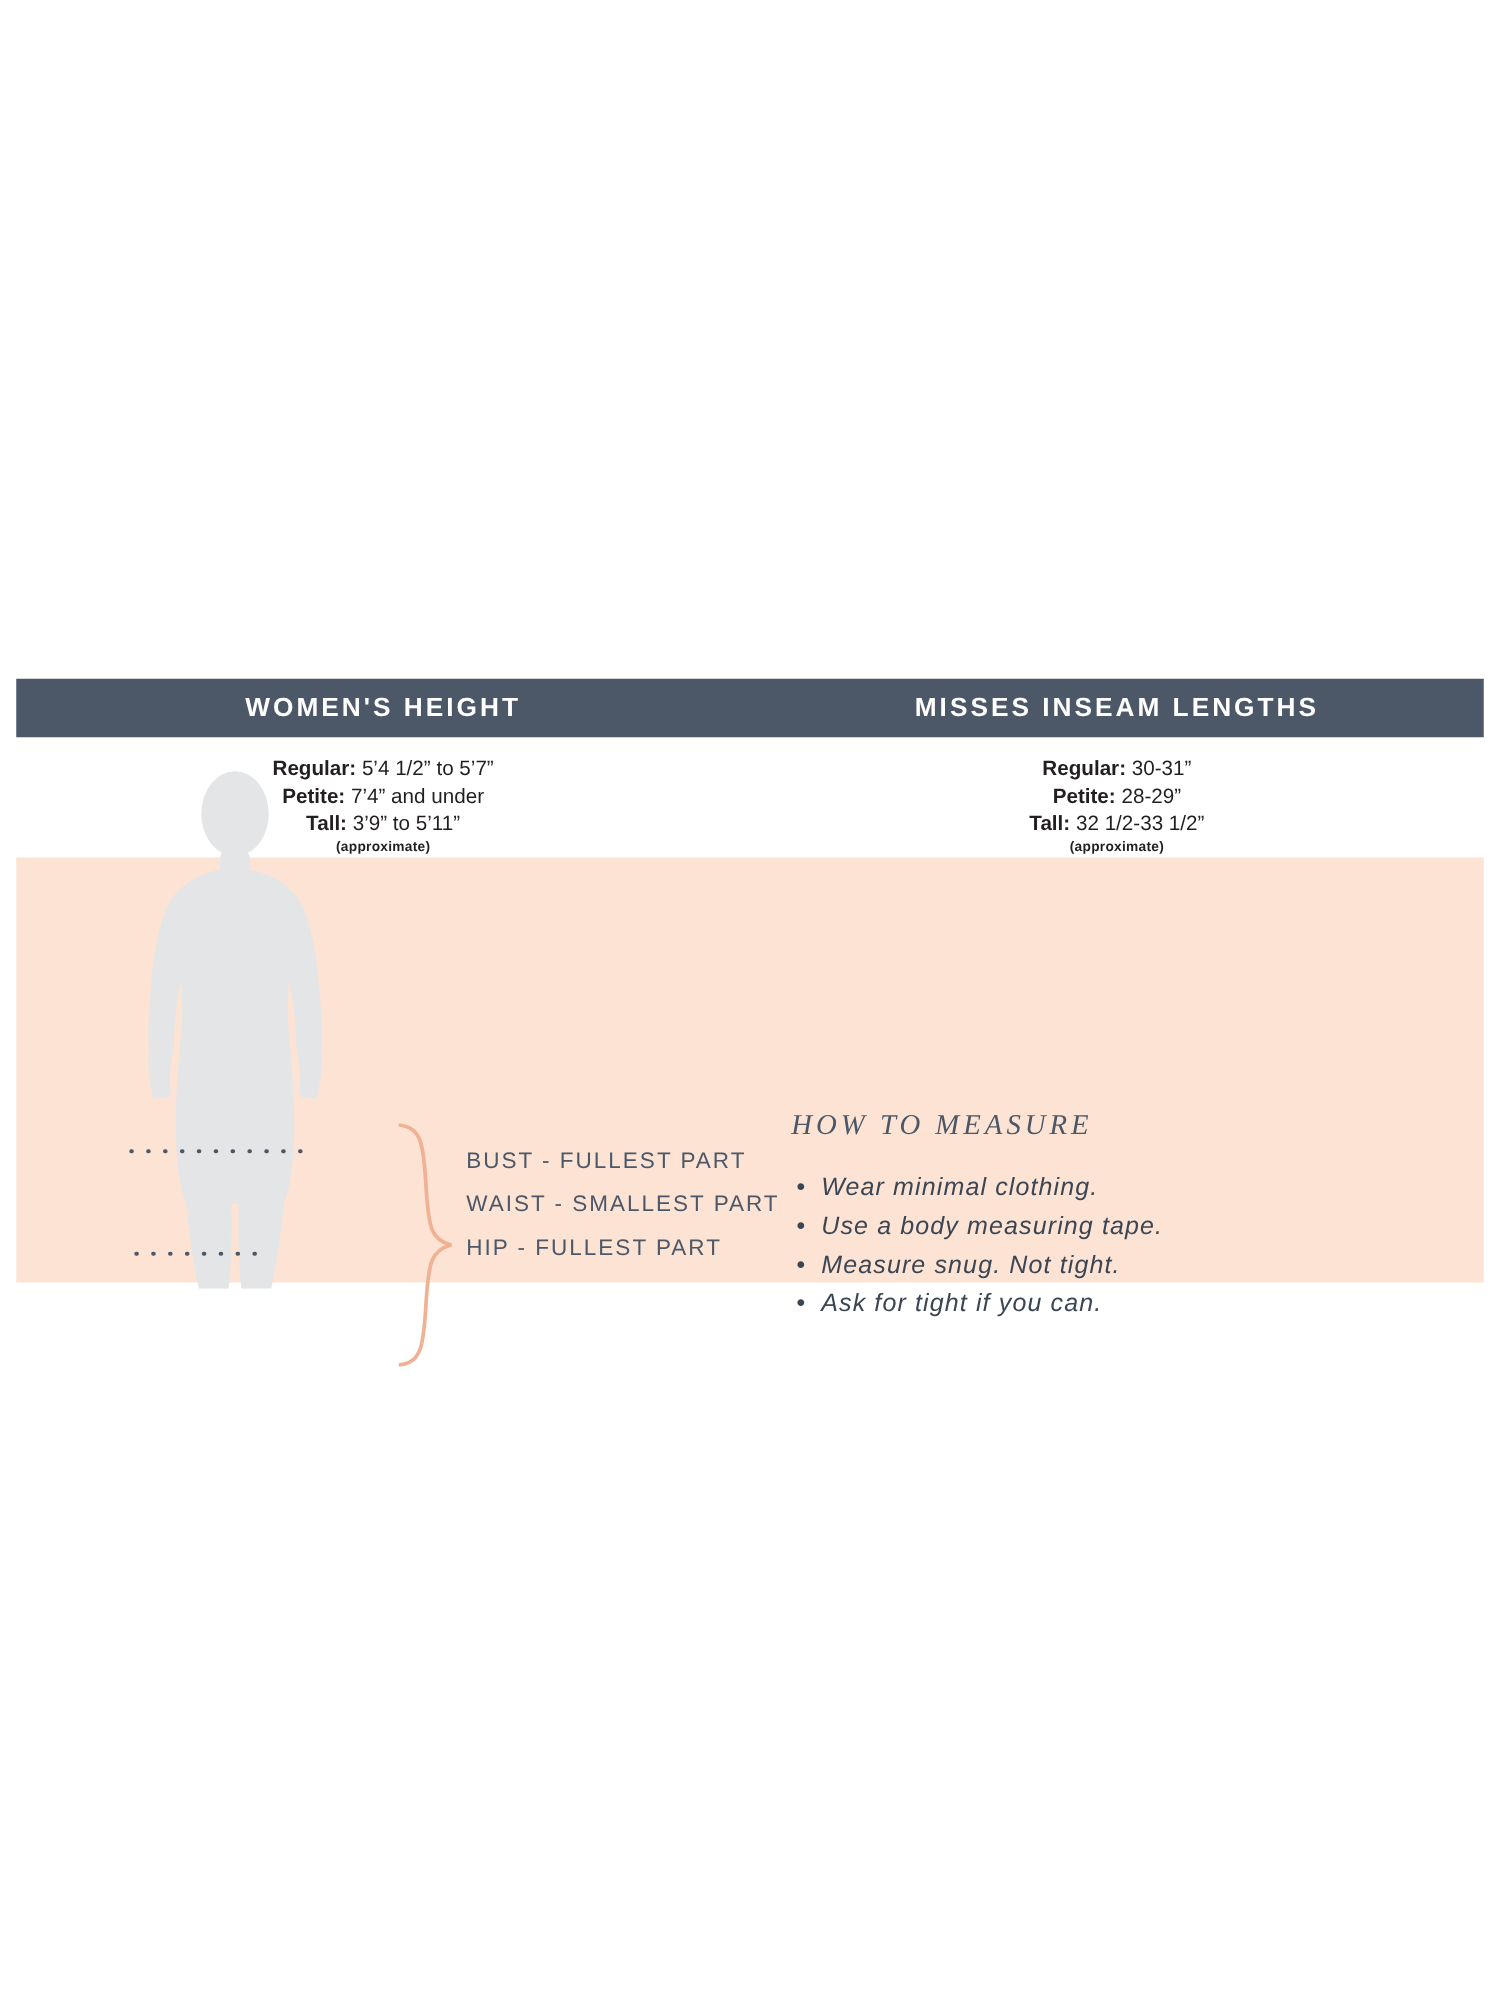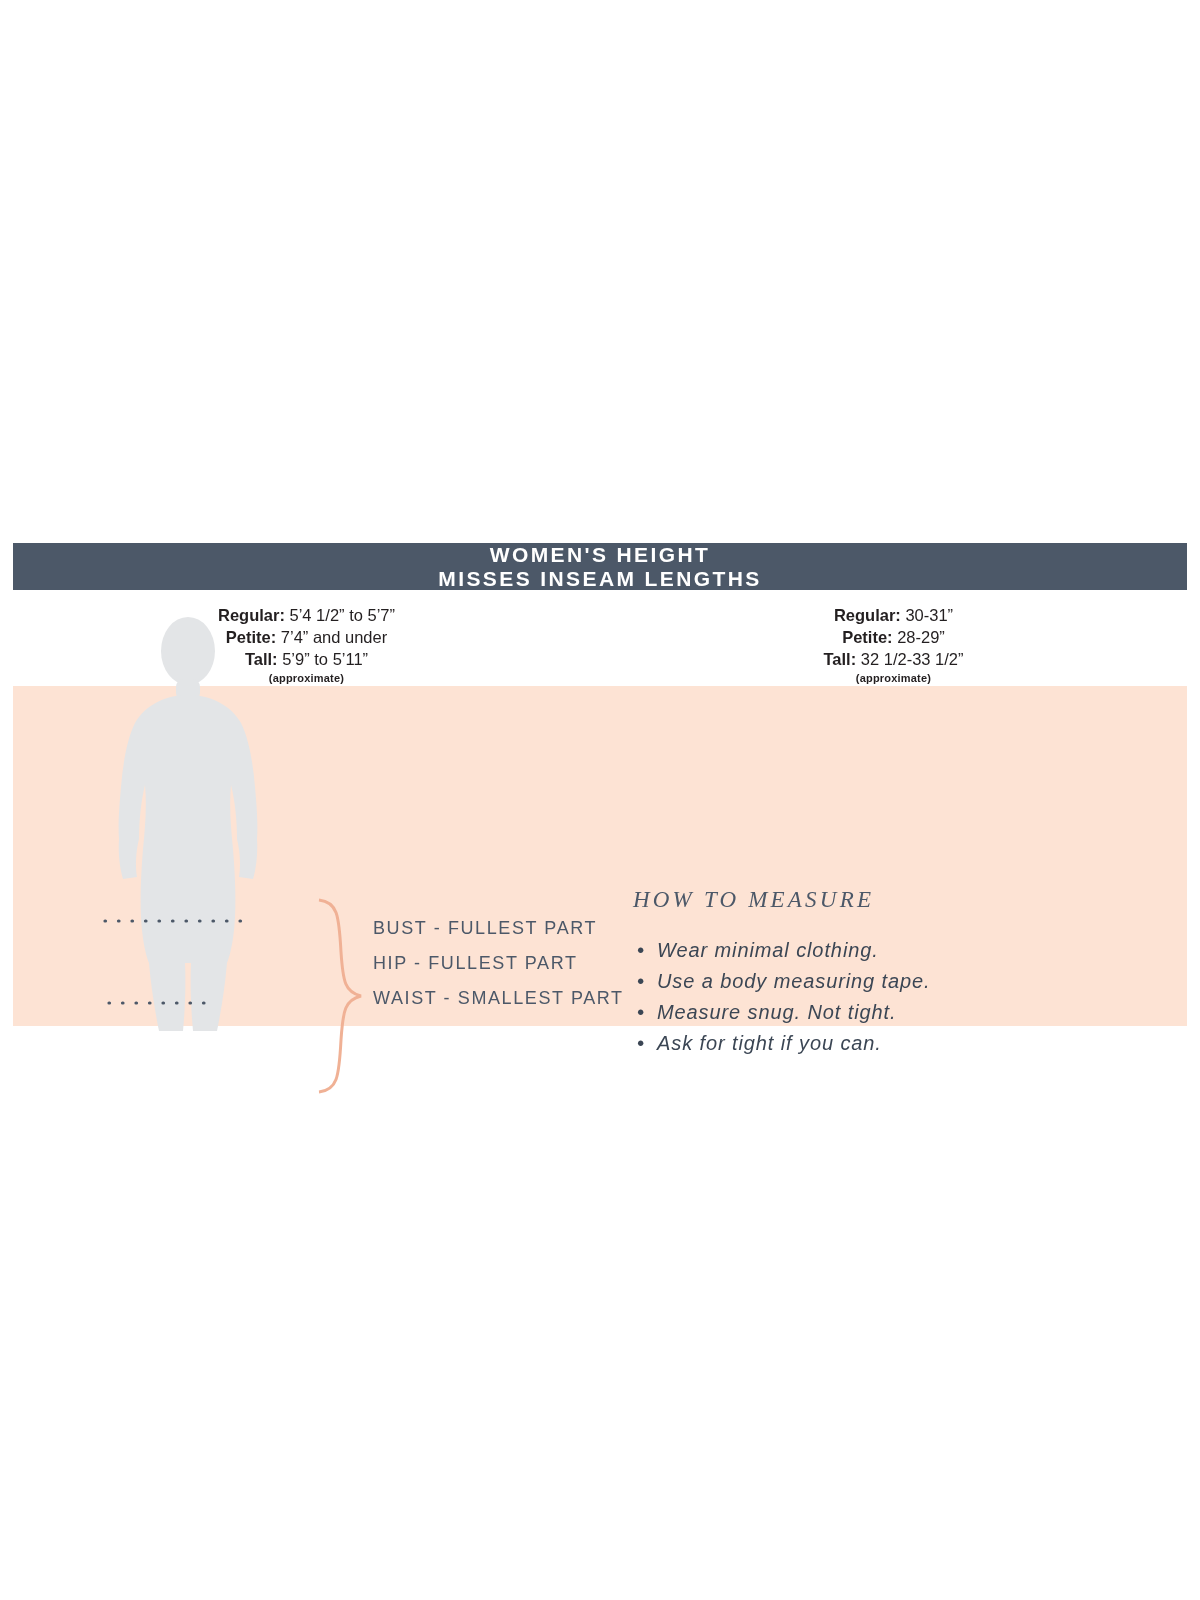--- a/index.html
+++ b/index.html
@@ -28,21 +28,20 @@
     height: 483px;
   }
 
   
   .header-bar {
     position: relative;
     width: 100%;
     height: 47px;
     background: #4c5868;
     display: flex;
-    flex-direction: column;
   }
   .header-cell {
     flex: 1 1 50%;
     display: flex;
     align-items: center;
     justify-content: center;
     color: #ffffff;
     font-size: 21px;
     font-weight: 700;
     letter-spacing: 2.4px;
@@ -187,21 +186,21 @@
         <div class="info-line">
           <b>Regular:</b> 
           <span>5’4 1/2” to 5’7”</span>
         </div>
         <div class="info-line">
           <b>Petite:</b> 
           <span>7’4” and under</span>
         </div>
         <div class="info-line">
           <b>Tall:</b> 
-          <span>5’9” to 5’11”</span>
+          <span>3’9” to 5’11”</span>
         </div>
         <div class="info-approx">(approximate)</div>
       </div>
 
       <div class="info-col">
         <div class="info-line">
           <b>Regular:</b> 
           <span>30-31”</span>
         </div>
         <div class="info-line">
@@ -262,22 +261,22 @@
 
       <svg class="bracket" viewBox="0 0 60 200">
         <path d="M6 4 C 24 6, 26 18, 28 56
                  C 30 86, 32 96, 48 100
                  C 32 104, 30 114, 28 144
                  C 26 182, 24 194, 6 196" fill="none" stroke="#f0b195" stroke-width="3"></path>
       </svg>
 
       <div class="labels">
         <div class="label-line">BUST - FULLEST PART</div>
+        <div class="label-line">WAIST - SMALLEST PART</div>
         <div class="label-line">HIP - FULLEST PART</div>
-        <div class="label-line">WAIST - SMALLEST PART</div>
       </div>
 
       <div class="howto">
         <div class="howto-kicker">HOW TO MEASURE</div>
         <ul class="howto-list">
           <li>Wear minimal clothing.</li>
           <li>Use a body measuring tape.</li>
           <li>Measure snug. Not tight.</li>
           <li>Ask for tight if you can.</li>
         </ul>

